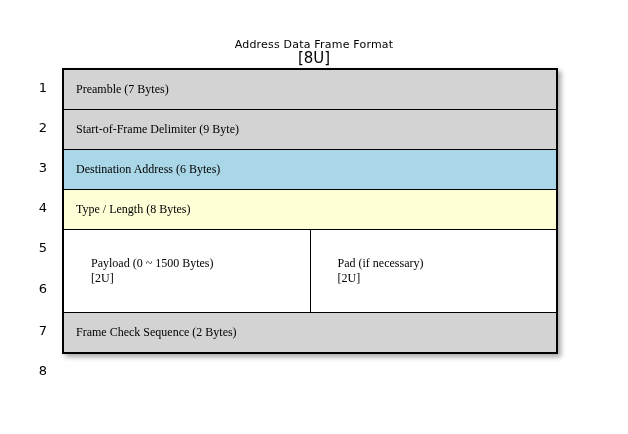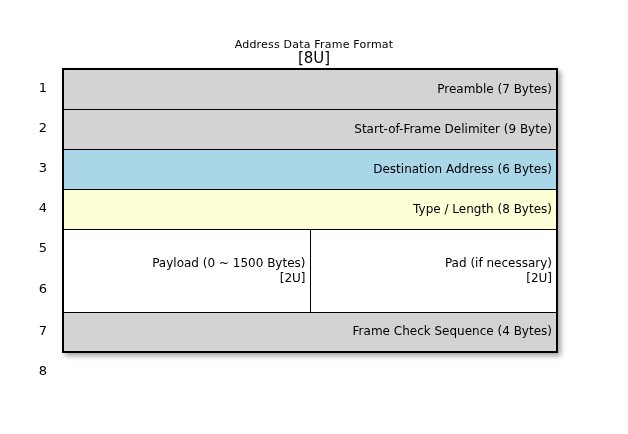--- a/index.html
+++ b/index.html
@@ -44,24 +44,25 @@
     width: 496px;
     border-collapse: collapse;
     border: 2px solid #000000;
     box-shadow: 3px 3px 5px rgba(0,0,0,0.35);
     background: #ffffff;
     table-layout: fixed;
   }
   #frame-table td {
     border: 1px solid #000000;
     font-size: 12px;
-    text-align: right;
+    text-align: left;
     vertical-align: middle;
-    padding: 4px;
+    padding: 12px;
     line-height: 15px;
+    font-family: Liberation Serif, serif;
   }
   .row-std { height: 40px; }
   .row-tall { height: 83px; }
 
   .fill-gray   { background: #d3d3d3; }
   .fill-blue   { background: #a9d7e8; }
   .fill-yellow { background: #ffffd7; }
   .fill-white  { background: #ffffff; }
 
   .cell-line2 { display: block; margin-left: 15px; }
@@ -120,16 +121,16 @@
       <td class="fill-white" style="width:252px;">
         <span class="cell-line2">Payload (0 ~ 1500 Bytes)</span>
         <span class="cell-line2">[2U]</span>
       </td>
       <td class="fill-white">
         <span class="cell-line2">Pad (if necessary)</span>
         <span class="cell-line2">[2U]</span>
       </td>
     </tr>
     <tr class="row-std">
-      <td class="fill-gray" colspan="2">Frame Check Sequence (4 Bytes)</td>
+      <td class="fill-gray" colspan="2">Frame Check Sequence (2 Bytes)</td>
     </tr>
   </tbody>
 </table>
 
 </body></html>

